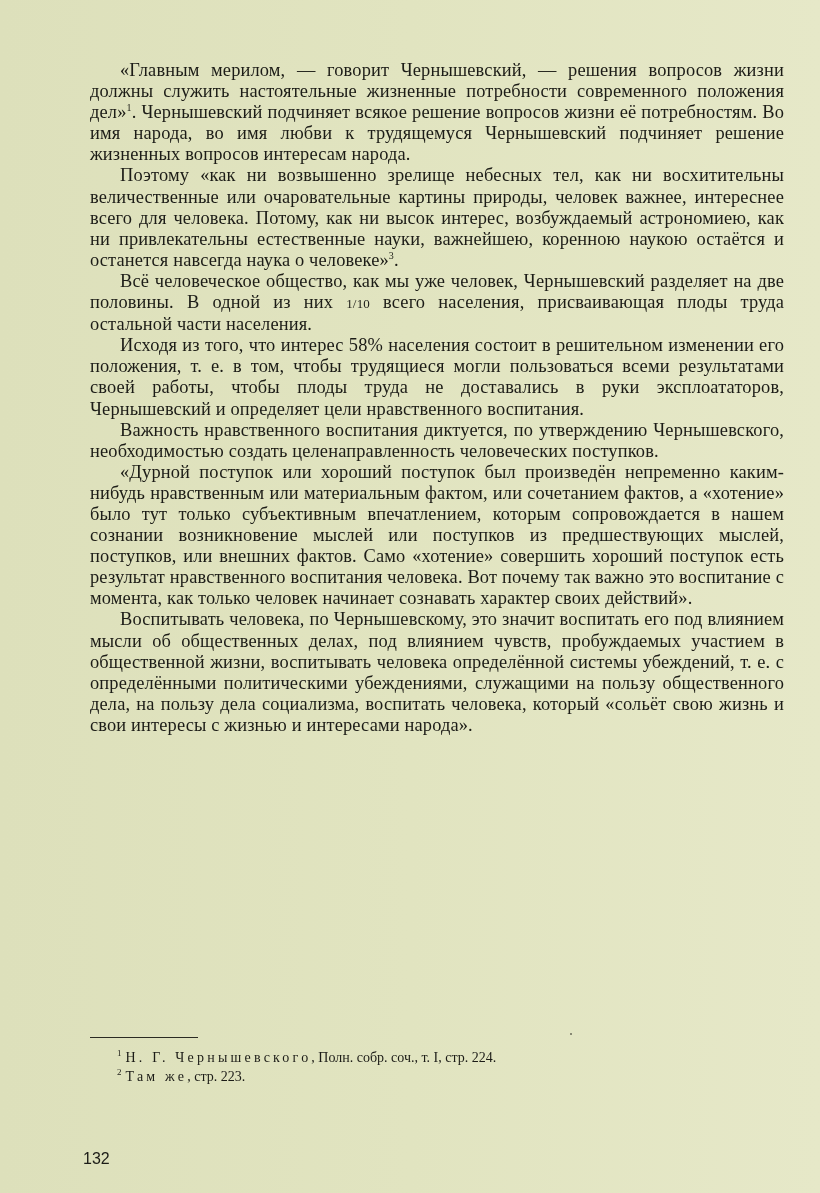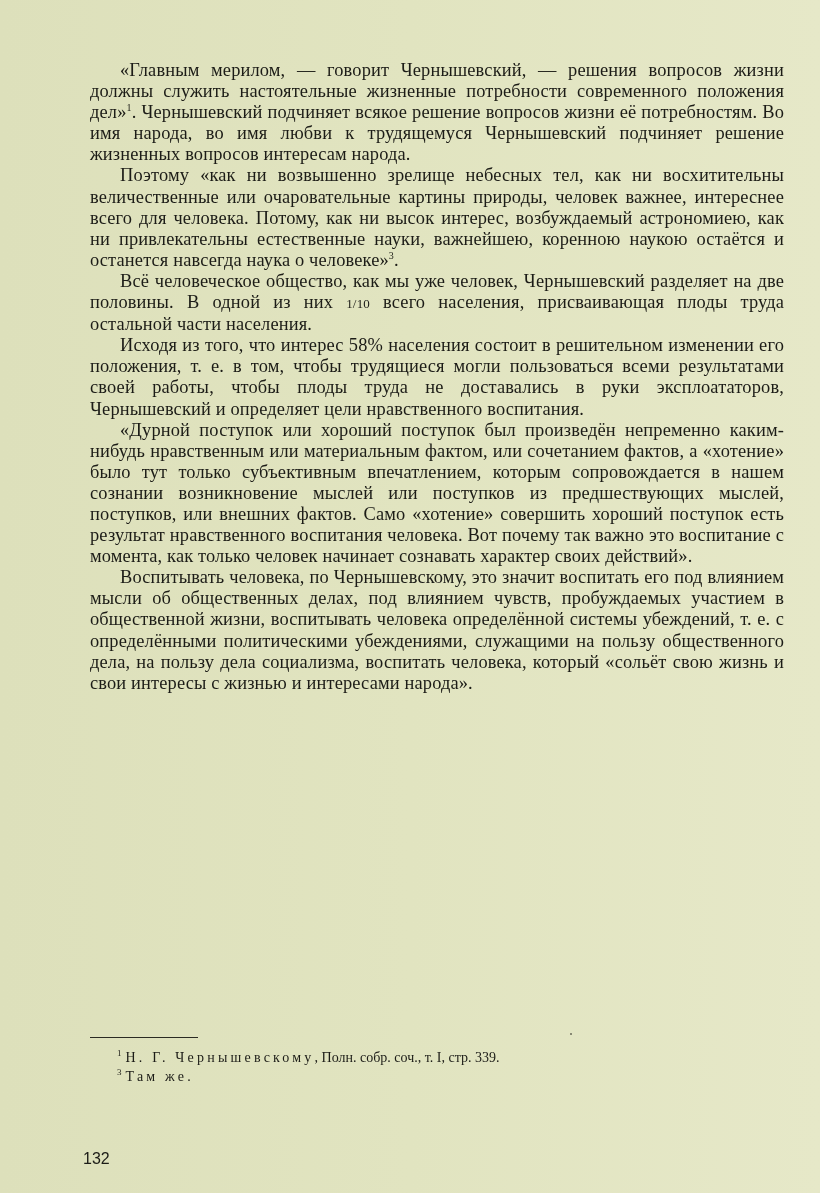--- a/index.html
+++ b/index.html
@@ -71,27 +71,28 @@
   </style>
 </head>
 <body>
 
 <div class="page">
   <div class="body-text">
     <p><span>«Главным мерилом, — говорит Чернышевский, — решения вопросов жизни должны служить настоятельные жизненные потребности современного положения дел»</span><span class="fn-mark">1</span><span>. Чернышевский подчиняет всякое решение вопросов жизни её потребностям. Во имя народа, во имя любви к трудящемуся Чернышевский подчиняет решение жизненных вопросов интересам народа.</span></p>
     <p><span>Поэтому «как ни возвышенно зрелище небесных тел, как ни восхитительны величественные или очаровательные картины природы, человек важнее, интереснее всего для человека. Потому, как ни высок интерес, возбуждаемый астрономиею, как ни привлекательны естественные науки, важнейшею, коренною наукою остаётся и останется навсегда наука о человеке»</span><span class="fn-mark">3</span><span>.</span></p>
     <p><span>Всё человеческое общество, как мы уже человек, Чернышевский разделяет на две половины. В одной из них</span> <span class="frac">1/10</span> <span>всего населения, присваивающая плоды труда остальной части населения.</span></p>
     <p>Исходя из того, что интерес 58% населения состоит в решительном изменении его положения, т. е. в том, чтобы трудящиеся могли пользоваться всеми результатами своей работы, чтобы плоды труда не доставались в руки эксплоататоров, Чернышевский и определяет цели нравственного воспитания.</p>
+    <p>Важность нравственного воспитания диктуется, по утверждению Чернышевского, необходимостью создать целенаправленность человеческих поступков.</p>
     <p>«Дурной поступок или хороший поступок был произведён непременно каким-нибудь нравственным или материальным фактом, или сочетанием фактов, а «хотение» было тут только субъективным впечатлением, которым сопровождается в нашем сознании возникновение мыслей или поступков из предшествующих мыслей, поступков, или внешних фактов. Само «хотение» совершить хороший поступок есть результат нравственного воспитания человека. Вот почему так важно это воспитание с момента, как только человек начинает сознавать характер своих действий».</p>
     <p>Воспитывать человека, по Чернышевскому, это значит воспитать его под влиянием мысли об общественных делах, под влиянием чувств, пробуждаемых участием в общественной жизни, воспитывать человека определённой системы убеждений, т. е. с определёнными политическими убеждениями, служащими на пользу общественного дела, на пользу дела социализма, воспитать человека, который «сольёт свою жизнь и свои интересы с жизнью и интересами народа».</p>
   </div>
 </div>
 
 <div class="rule"></div>
 
 <div class="footnotes">
-  <p class="footnote"><span class="num">1</span><span class="spaced">Н. Г. Чернышевскому</span><span>, Полн. собр. соч., т. I, стр. 339.</span></p>
-  <p class="footnote"><span class="num">3</span><span class="spaced">Там же</span><span>.</span></p>
+  <p class="footnote"><span class="num">1</span><span class="spaced">Н. Г. Чернышевского</span><span>, Полн. собр. соч., т. I, стр. 224.</span></p>
+  <p class="footnote"><span class="num">2</span><span class="spaced">Там же</span><span>, стр. 223.</span></p>
 </div>
 
 <div class="page-number">132</div>
 
 <div class="speck" style="left:570px; top:1033px;"></div>
 
 </body></html>

